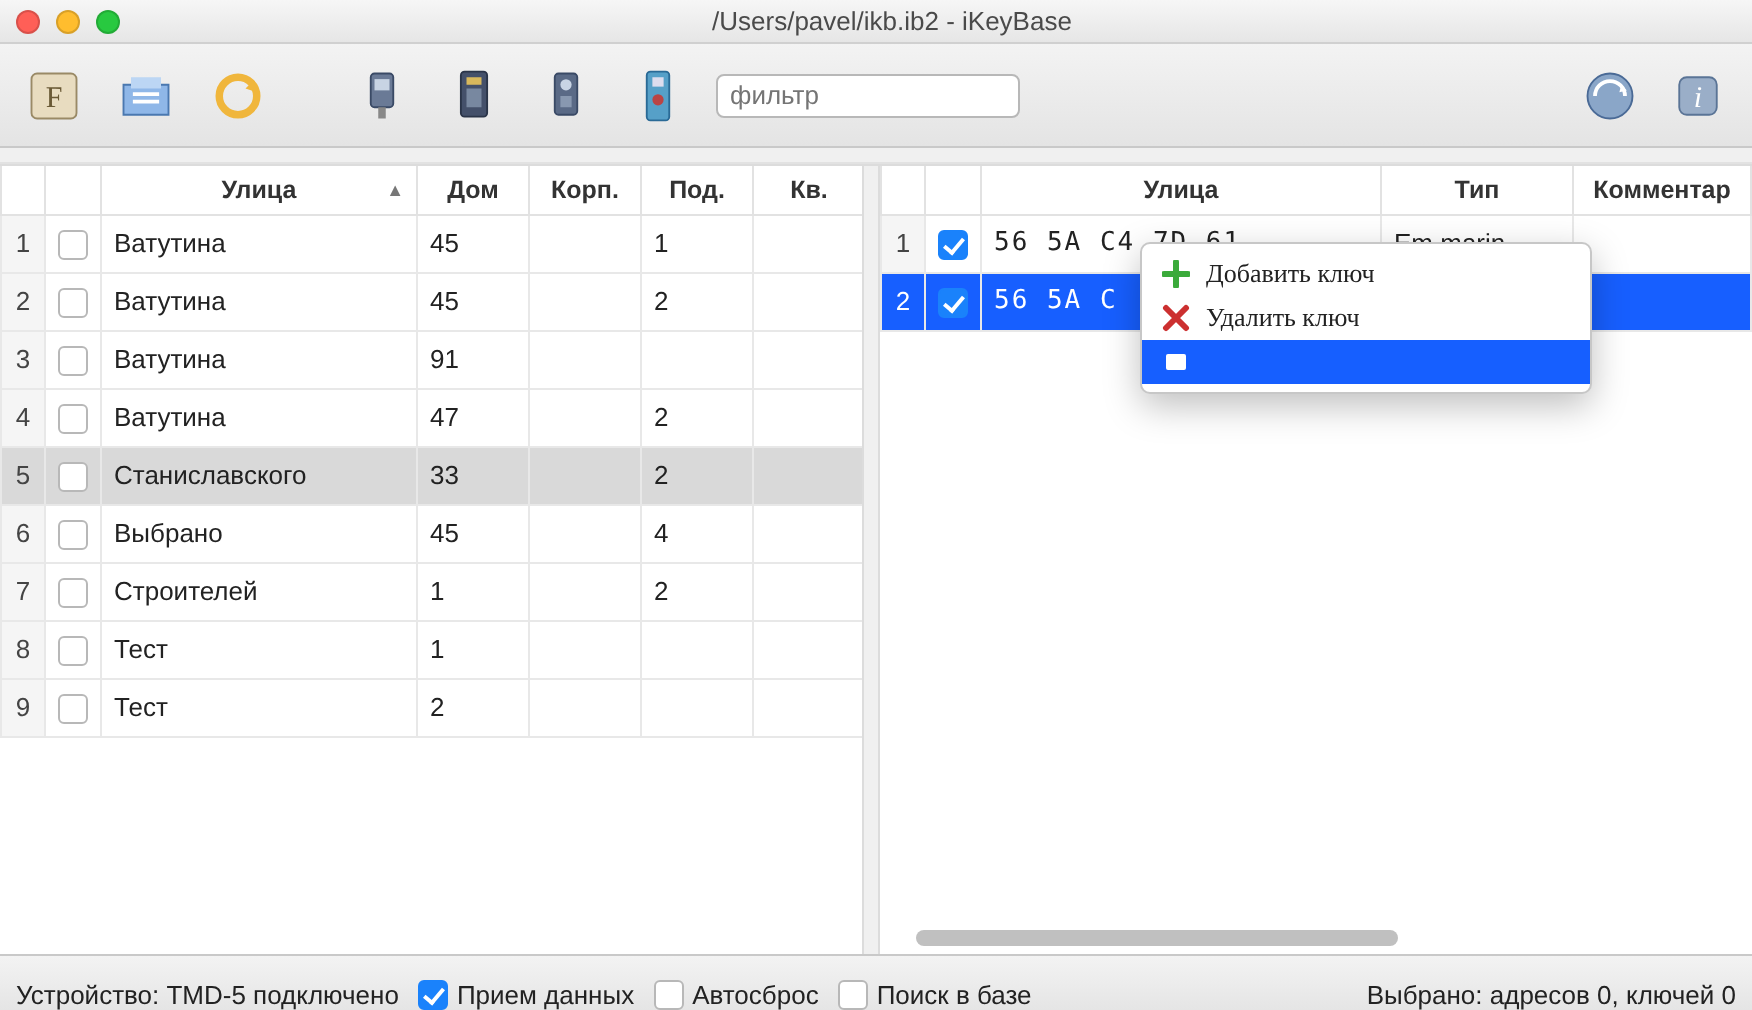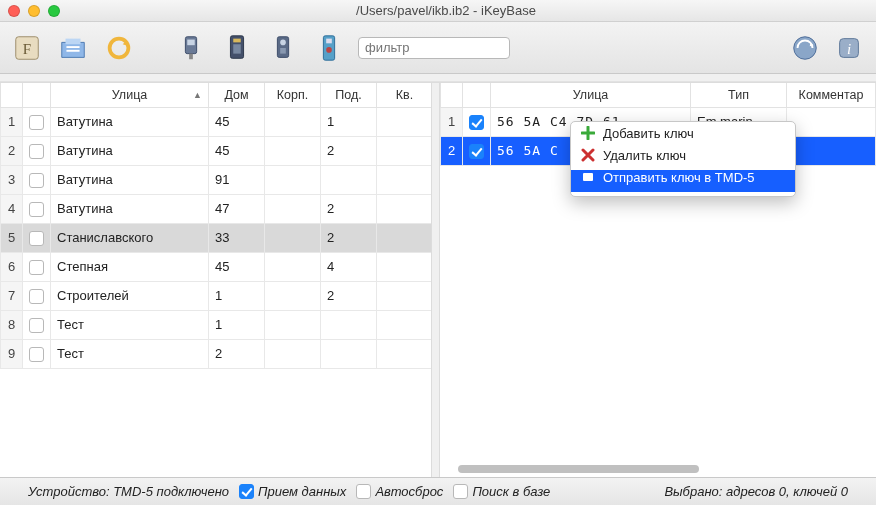--- a/index.html
+++ b/index.html
@@ -16,38 +16,38 @@
   .tb-icon { width: 34px; height: 34px; display:flex; align-items:center; justify-content:center; }
   .tb-icon svg { width: 30px; height: 30px; }
   .filter-input { width: 152px; height: 22px; border: 1px solid #b8b8b8; border-radius: 4px; background: #fff; padding: 2px 6px; font-size: 13px; color:#888; }
   .tb-right { margin-left: auto; display: flex; gap: 10px; }
   .content { display: flex; height: 395px; background: #fff; border-top: 1px solid #dcdcdc; }
   .panel { display: flex; flex-direction: column; overflow: hidden; }
   .panel.left { width: 432px; border-right: 1px solid #dcdcdc; }
   .panel.gap { width: 8px; background: #f0f0f0; border-right:1px solid #dcdcdc; }
   .panel.right { flex: 1; position: relative; }
   table { border-collapse: collapse; width: 100%; table-layout: fixed; }
-  th { background: #fff; border: 1px solid #e2e2e2; border-top:none; font-weight: 400; font-size: 12.5px; color: #333; height: 24px; position:relative; text-align:center;}
+  th { background: #fff; border: 1px solid #e2e2e2; border-top:none; font-weight: 700; font-size: 12.5px; color: #333; height: 24px; position:relative; text-align:center;}
   td { border: 1px solid #e8e8e8; height: 29px; padding: 0 6px; font-size: 13px; }
   td.rownum { background: #f5f5f5; text-align: center; color: #444; width: 22px; }
   td.cb { width: 28px; text-align:center;}
   .ckbx { width: 15px; height: 15px; border: 1px solid #b8b8b8; border-radius: 3px; background: #fff; display:inline-block; vertical-align:middle;}
   .ckbx.checked { background: #1a82fb; border-color:#1a82fb; position:relative;}
   .ckbx.checked::after { content:""; position:absolute; left:4px; top:1px; width:4px; height:8px; border:solid #fff; border-width:0 2px 2px 0; transform:rotate(40deg);}
   tr.sel td { background: #d9d9d9; }
   tr.hl td { background: #175fff; color: #fff; }
   .sort-ind { position:absolute; right:6px; top:7px; font-size:9px; color:#777;}
   .key-cell { font-family: "Menlo", monospace; letter-spacing: 1px; }
   .scrollbar-h { position:absolute; bottom:4px; left:18px; right:16px; height:8px; background:transparent;}
   .scrollbar-h .thumb { height:8px; width:60%; background:#c0c0c0; border-radius:4px;}
   .ctx-menu { position:absolute; top:38px; left:130px; width:226px; background:#fff; border:1px solid #c7c7c7; border-radius:5px; box-shadow:0 6px 18px rgba(0,0,0,.25); padding:4px 0; z-index:50;}
-  .ctx-item { height:22px; display:flex; align-items:flex-start; gap:8px; padding:0 10px; font-size:13px; }
+  .ctx-item { height:22px; display:flex; align-items:center; gap:8px; padding:0 10px; font-size:13px;font-family:Liberation Serif, serif; }
   .ctx-item.hl { background:#165fff; color:#fff; }
   .ci-icon { width:14px; height:14px; display:flex; align-items:center; justify-content:center;}
-  .statusbar { height: 28px; background: linear-gradient(#f3f3f3,#e5e5e5); border-top:1px solid #c9c9c9; display:flex; align-items:center; padding:0 28px; font-size:13px; gap:10px;font-style:italic;}
+  .statusbar { height: 28px; background: linear-gradient(#f3f3f3,#e5e5e5); border-top:1px solid #c9c9c9; display:flex; align-items:flex-end; padding:0 8px; font-size:13px; gap:10px;}
   .st-cb { display:flex; align-items:center; gap:4px;}
   .st-right { margin-left:auto; }
   .sep-top { height:8px; background:#f0f0f0; border-bottom:1px solid #e2e2e2;}
 </style>
 </head>
 <body>
 
 <div class="titlebar">
   <div class="traffic">
     <div class="tl red"></div>
@@ -193,21 +193,21 @@
             <td class="cb"><span class="ckbx"></span></td>
             <td>Станиславского</td>
             <td>33</td>
             <td></td>
             <td>2</td>
             <td></td>
           </tr>
           <tr>
             <td class="rownum">6</td>
             <td class="cb"><span class="ckbx"></span></td>
-            <td>Степная</td>
+            <td>Выбрано</td>
             <td>45</td>
             <td></td>
             <td>4</td>
             <td></td>
           </tr>
           <tr>
             <td class="rownum">7</td>
             <td class="cb"><span class="ckbx"></span></td>
             <td>Строителей</td>
             <td>1</td>
@@ -291,21 +291,20 @@
             </svg>
           </span>
         <span>Удалить ключ</span>
       </div>
       <div class="ctx-item hl">
         <span class="ci-icon">
             <svg viewBox="0 0 14 14">
               <rect x="2" y="3" width="10" height="8" rx="1" fill="#fff"></rect>
             </svg>
           </span>
-        <span>Отправить ключ в TMD-5</span>
       </div>
     </div>
 
     <div class="scrollbar-h">
         <div class="thumb"></div>
       </div>
   </div>
 
 </div>
 

